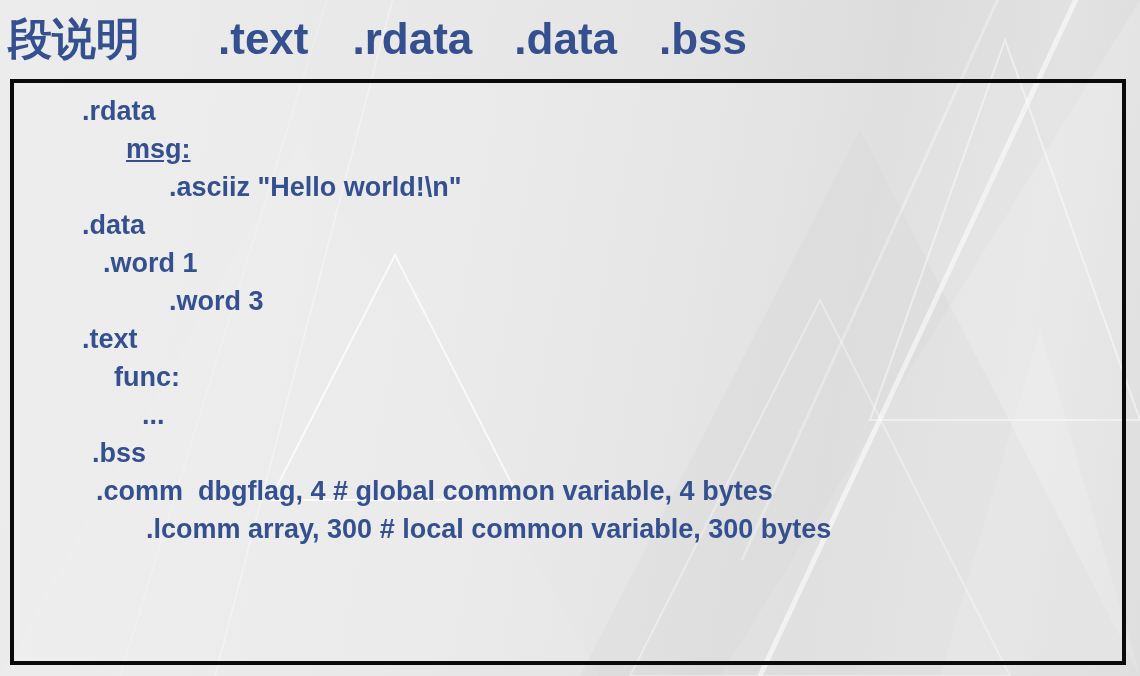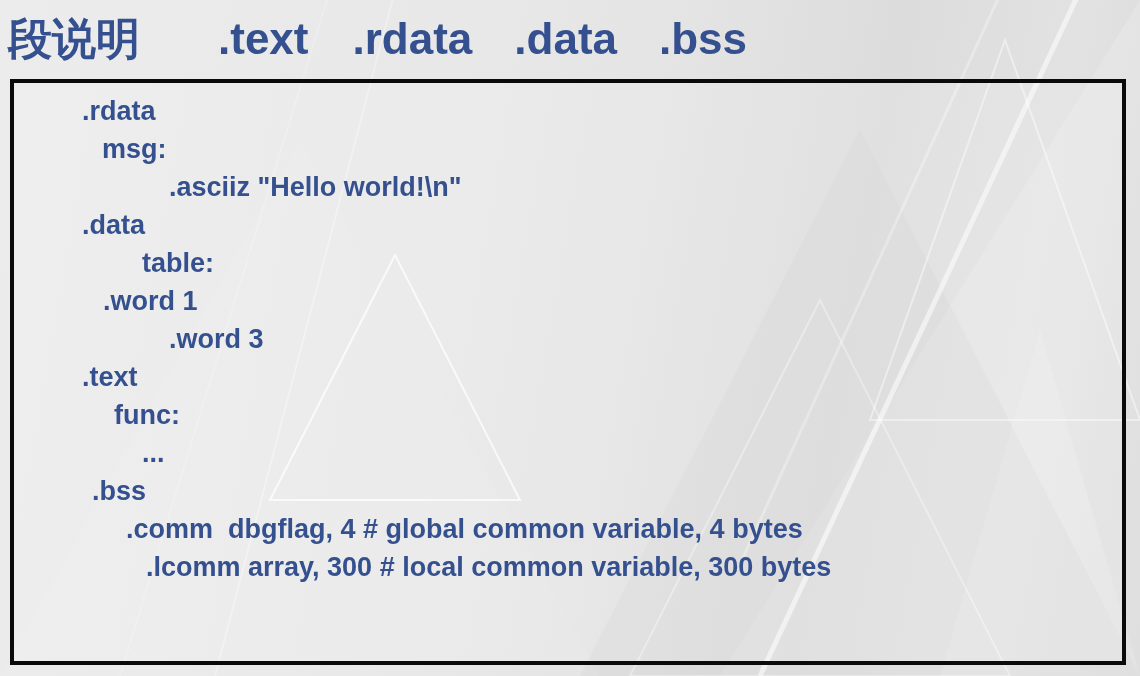--- a/index.html
+++ b/index.html
@@ -127,28 +127,27 @@
     <span class="title-sec">.rdata</span>
     <span class="sp-sm"></span>
     <span class="title-sec">.data</span>
     <span class="sp-sm"></span>
     <span class="title-sec">.bss</span>
   </div>
 
   <div class="code-frame">
     <div class="code-lines" id="code-lines">
         <div class="code-line" style="padding-left: 68px;">.rdata</div>
-        <div class="code-line" style="padding-left: 88px;">msg:</div>
+        <div class="code-line" style="padding-left: 112px; text-decoration: underline;">msg:</div>
         <div class="code-line" style="padding-left: 155px;">.asciiz "Hello world!\n"</div>
         <div class="code-line" style="padding-left: 68px;">.data</div>
-        <div class="code-line" style="padding-left: 128px;">table:</div>
         <div class="code-line" style="padding-left: 89px;">.word 1</div>
         <div class="code-line" style="padding-left: 155px;">.word 3</div>
         <div class="code-line" style="padding-left: 68px;">.text</div>
         <div class="code-line" style="padding-left: 100px;">func:</div>
         <div class="code-line" style="padding-left: 128px;">...</div>
         <div class="code-line" style="padding-left: 78px;">.bss</div>
-        <div class="code-line" style="padding-left: 112px;">.comm  dbgflag, 4 # global common variable, 4 bytes</div>
+        <div class="code-line" style="padding-left: 72px; margin-left: 10px;">.comm  dbgflag, 4 # global common variable, 4 bytes</div>
         <div class="code-line" style="padding-left: 132px;">.lcomm array, 300 # local common variable, 300 bytes</div>
       </div>
   </div>
 
 </div>
 
 </body></html>

